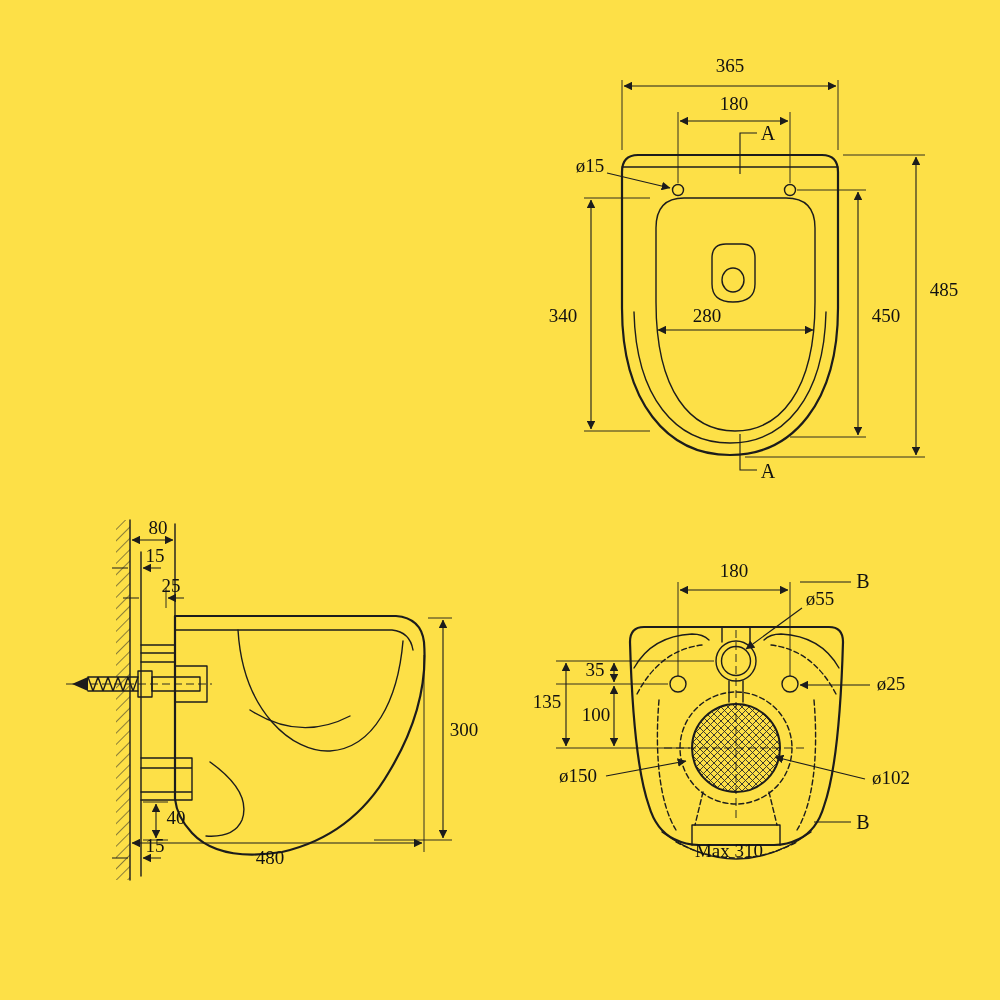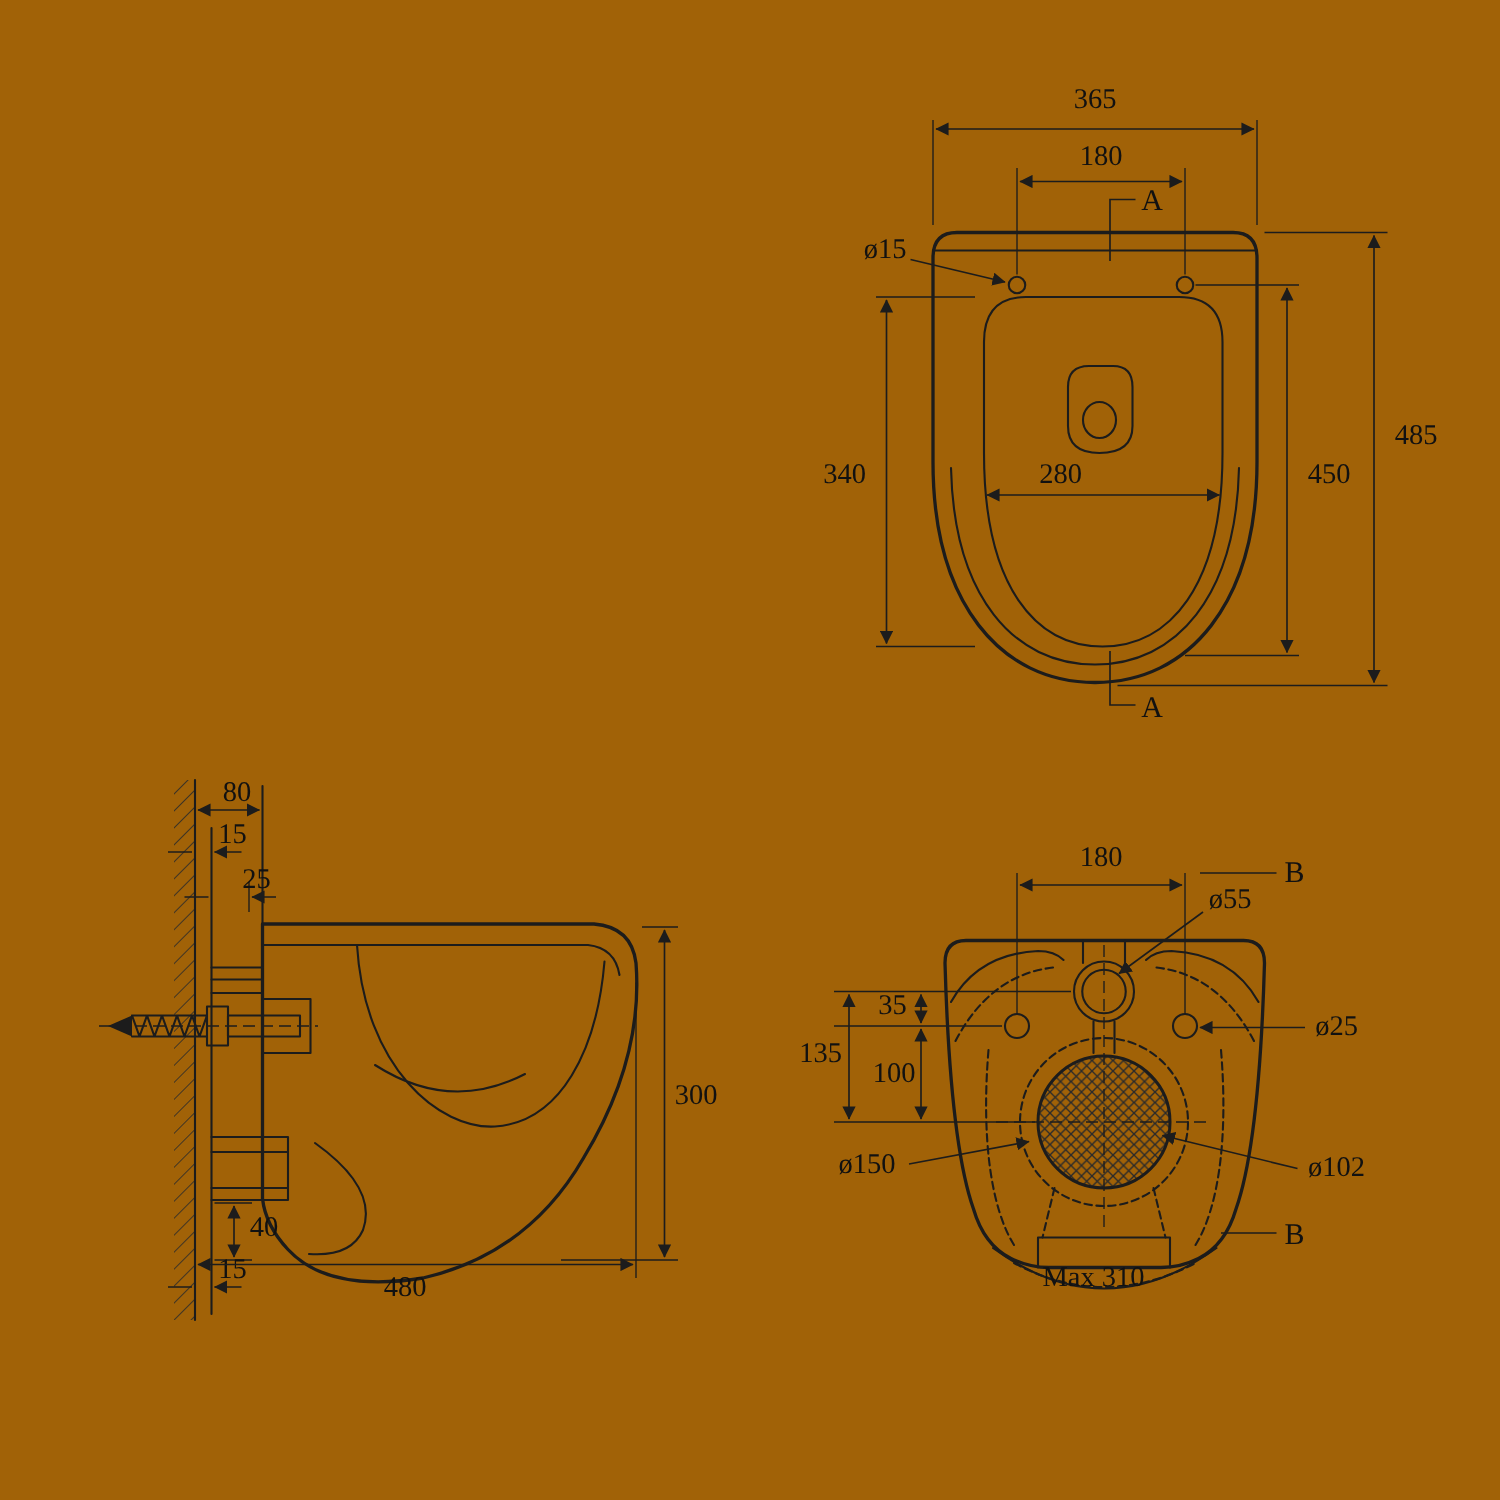--- a/index.html
+++ b/index.html
@@ -1,16 +1,16 @@
 <!DOCTYPE html>
 <html><head>
 <meta charset="utf-8">
 <style>
   html,body{margin:0;padding:0;background:#fff;}
-  .canvas{width:1000px;height:1000px;background:#a16207;position:relative;overflow:hidden;}
+  .canvas{width:1000px;height:1000px;background:#fde047;position:relative;overflow:hidden;}
   svg{display:block;}
   
   .ol{fill:none;stroke:#1c1c1c;stroke-width:2.2;stroke-linecap:round;stroke-linejoin:round;}
   .in{fill:none;stroke:#1c1c1c;stroke-width:1.4;stroke-linecap:round;stroke-linejoin:round;}
   .dim{fill:none;stroke:#1c1c1c;stroke-width:1.1;}
   .ext{fill:none;stroke:#1c1c1c;stroke-width:0.9;}
   .dash{stroke-dasharray:8 4;}
   .hid{stroke-dasharray:5 3;}
   .solidfill{fill:#1c1c1c;stroke:none;}
   text{font-family:"Liberation Serif", serif;fill:#111;}

